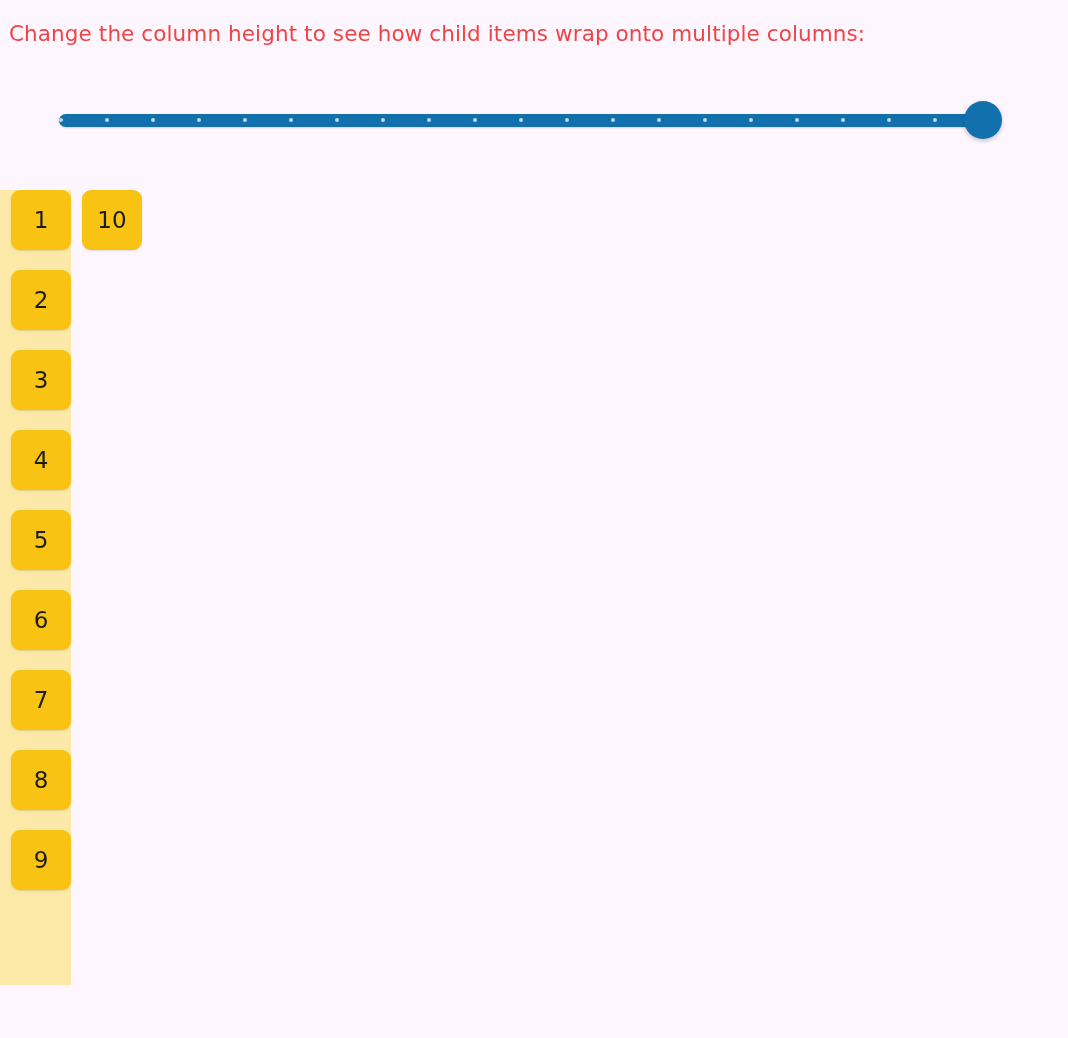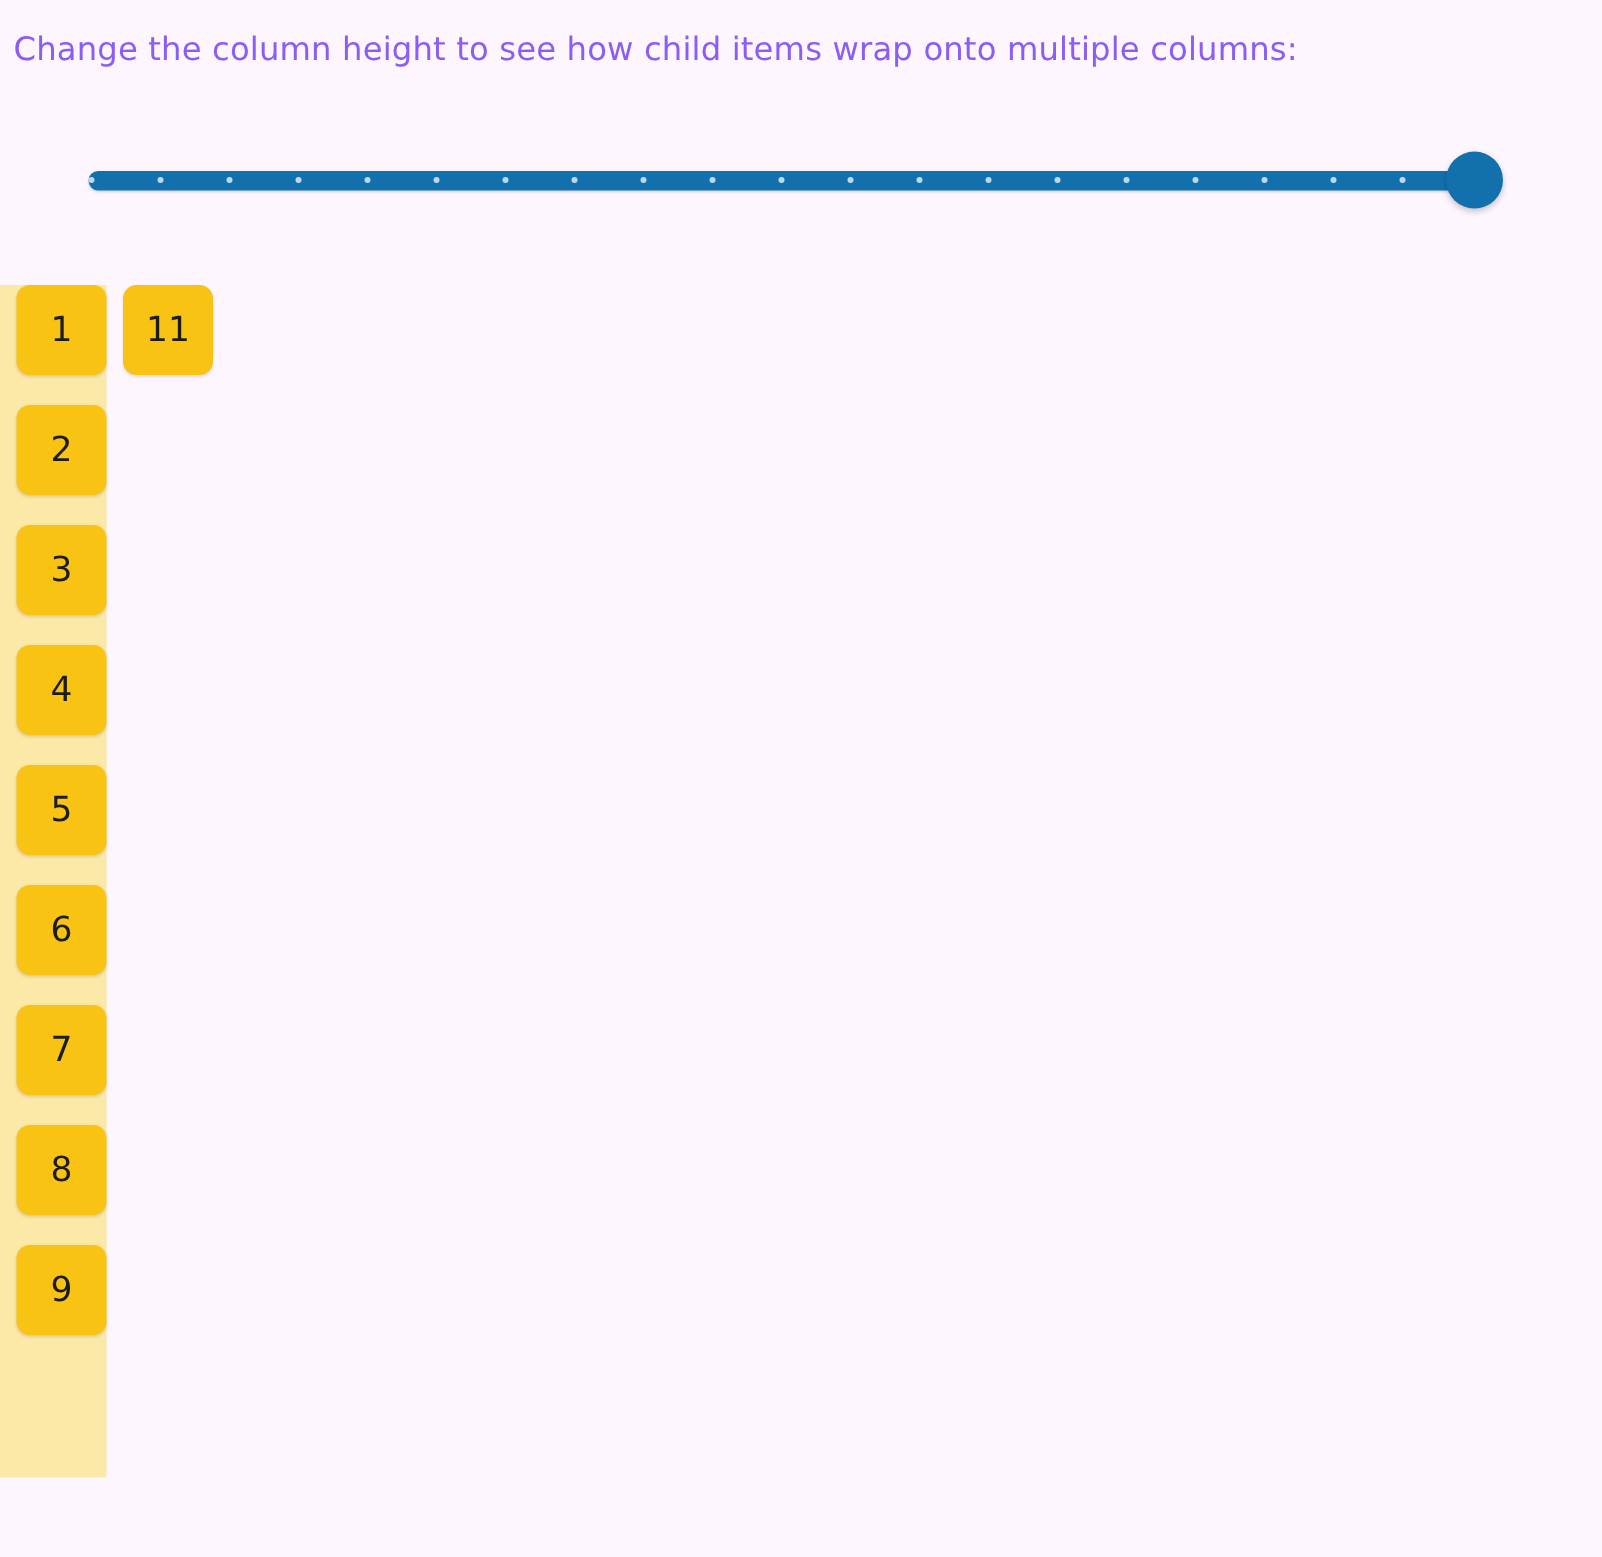--- a/index.html
+++ b/index.html
@@ -15,21 +15,21 @@
     position: relative;
   }
 
   
   #instruction {
     position: absolute;
     left: 9px;
     top: 20px;
     font-size: 21.5px;
     line-height: 28px;
-    color: #8b5cf6;
+    color: #ef4444;
     white-space: nowrap;
     letter-spacing: 0.1px;
   }
 
   
   #slider-wrap {
     position: absolute;
     left: 59px;
     top: 100px;
     width: 924px;
@@ -165,15 +165,15 @@
     <div class="flex-item" style="background: rgb(249, 195, 19);">
       <span class="num">7</span>
     </div>
     <div class="flex-item" style="background: rgb(249, 195, 19);">
       <span class="num">8</span>
     </div>
     <div class="flex-item" style="background: rgb(249, 195, 19);">
       <span class="num">9</span>
     </div>
     <div class="flex-item" style="background: rgb(249, 195, 19);">
-      <span class="num">11</span>
+      <span class="num">10</span>
     </div>
   </div>
 
 </body></html>

